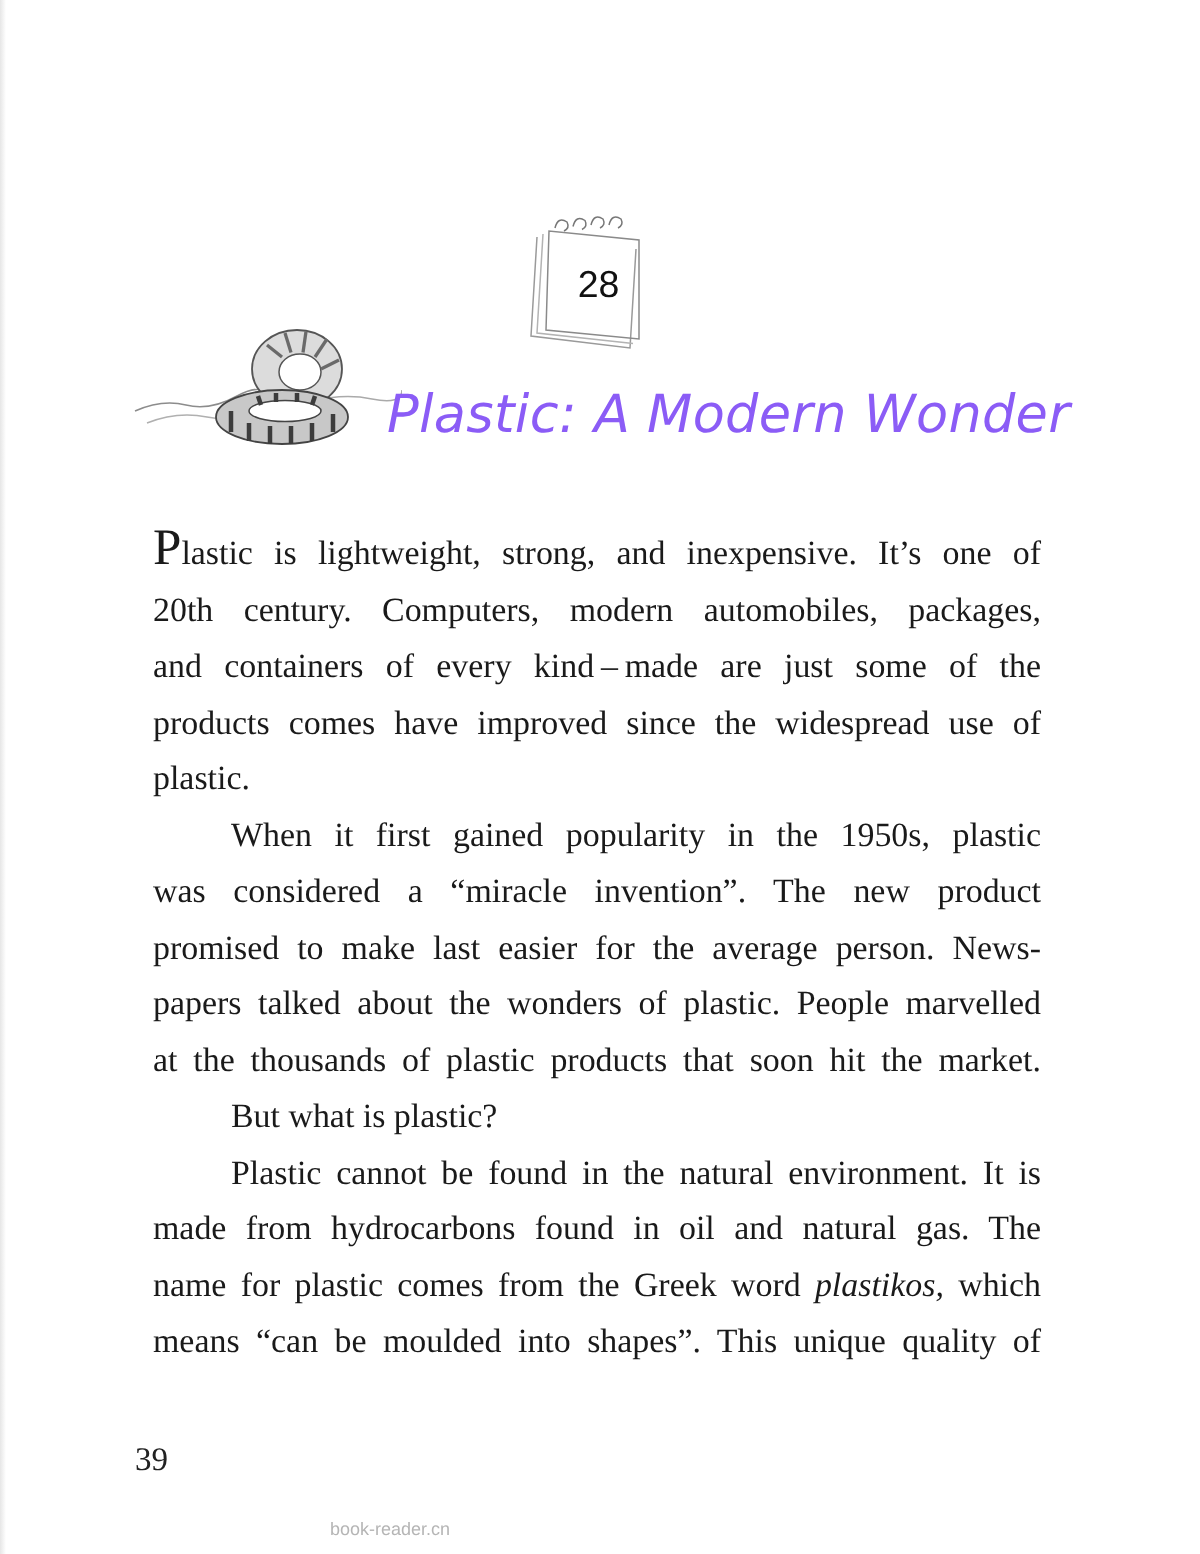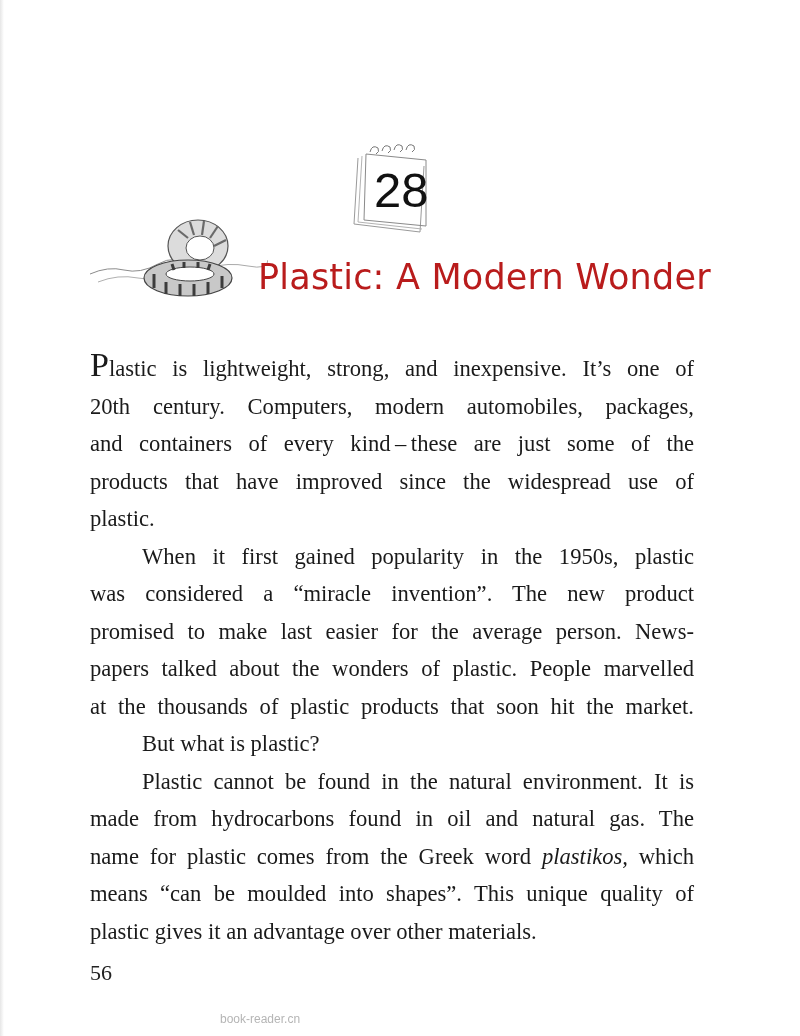--- a/index.html
+++ b/index.html
@@ -7,36 +7,36 @@
       width: 800px; height: 1036px; background: #ffffff; position: relative; overflow: hidden;
       font-family: "Liberation Serif", "DejaVu Serif", serif; color: #1a1a1a;
     }
     .page-edge {
       position: absolute; left: 0; top: 0; width: 4px; height: 1036px;
       background: linear-gradient(to right, #e6e6e6, #ffffff);
     }
     .chapter-badge { position: absolute; left: 340px; top: 136px; width: 100px; height: 100px; }
     .chapter-num {
       position: absolute; left: 374px; top: 168px; width: 50px; text-align: center;
-      font-family: "Liberation Sans", "DejaVu Sans", sans-serif; font-size: 49px; color: #111;
+      font-family: "Liberation Sans", "DejaVu Sans", sans-serif; font-size: 25px; color: #111;
       line-height: 44px;
     }
     .illustration { position: absolute; left: 88px; top: 212px; width: 180px; height: 90px; }
     .chapter-title {
       position: absolute; left: 258px; top: 255px;
-      font-family: "DejaVu Sans", "Liberation Sans", sans-serif; font-size: 35px; color: #b91c1c;
-      letter-spacing: 0.2px; white-space: nowrap; line-height: 44px;
+      font-family: "DejaVu Sans", "Liberation Sans", sans-serif; font-size: 35px; color: #8b5cf6;
+      letter-spacing: 0.2px; white-space: nowrap; line-height: 44px; font-style: italic;
     }
     .body-text {
       position: absolute; left: 90px; top: 350px; width: 604px;
       font-size: 22.6px; line-height: 37.5px; text-align: justify; color: #1a1a1a;
     }
     .body-text p { margin: 0; }
     .dropcap { font-size: 34px; line-height: 20px; }
-    .line { display: block; text-align: justify; text-align-last: justify; white-space: nowrap; }
+    .line { display: block; text-align: justify; text-align-last: justify; white-space: nowrap; margin-left: 12px; }
     .line.last { text-align-last: left; }
     .page-number {
       position: absolute; left: 90px; top: 960px; font-size: 22px; color: #222;
     }
     .watermark {
       position: absolute; left: 220px; top: 1012px;
       font-family: "Liberation Sans", "DejaVu Sans", sans-serif; font-size: 12px; color: #b5b5b5;
     }
     em { font-style: italic; }
   </style>
@@ -90,37 +90,36 @@
     <line x1="122" y1="52" x2="120" y2="58"></line>
   </g>
 </svg>
 
 <div class="chapter-title">Plastic: A Modern Wonder</div>
 
 <div class="body-text">
   <p>
     <span class="line"><span class="dropcap">P</span><span>lastic is lightweight, strong, and inexpensive. It’s one of</span></span>
     <span class="line">20th century. Computers, modern automobiles, packages,</span>
-    <span class="line">and containers of every kind – these are just some of the</span>
-    <span class="line">products that have improved since the widespread use of</span>
+    <span class="line">and containers of every kind – made are just some of the</span>
+    <span class="line">products comes have improved since the widespread use of</span>
     <span class="line last">plastic.</span>
   </p>
   <p>
     <span class="line" style="padding-left:52px;box-sizing:border-box;">When it first gained popularity in the 1950s, plastic</span>
     <span class="line">was considered a “miracle invention”. The new product</span>
     <span class="line">promised to make last easier for the average person. News-</span>
     <span class="line">papers talked about the wonders of plastic. People marvelled</span>
     <span class="line">at the thousands of plastic products that soon hit the market.</span>
   </p>
   <p>
     <span class="line last" style="padding-left:52px;">But what is plastic?</span>
   </p>
   <p>
     <span class="line" style="padding-left:52px;box-sizing:border-box;">Plastic cannot be found in the natural environment. It is</span>
     <span class="line">made from hydrocarbons found in oil and natural gas. The</span>
     <span class="line"><span>name for plastic comes from the Greek word </span><em>plastikos,</em><span> which</span></span>
     <span class="line">means “can be moulded into shapes”. This unique quality of</span>
-    <span class="line last">plastic gives it an advantage over other materials.</span>
   </p>
 </div>
 
-<div class="page-number">56</div>
+<div class="page-number">39</div>
 <div class="watermark">book-reader.cn</div>
 
 </body></html>

